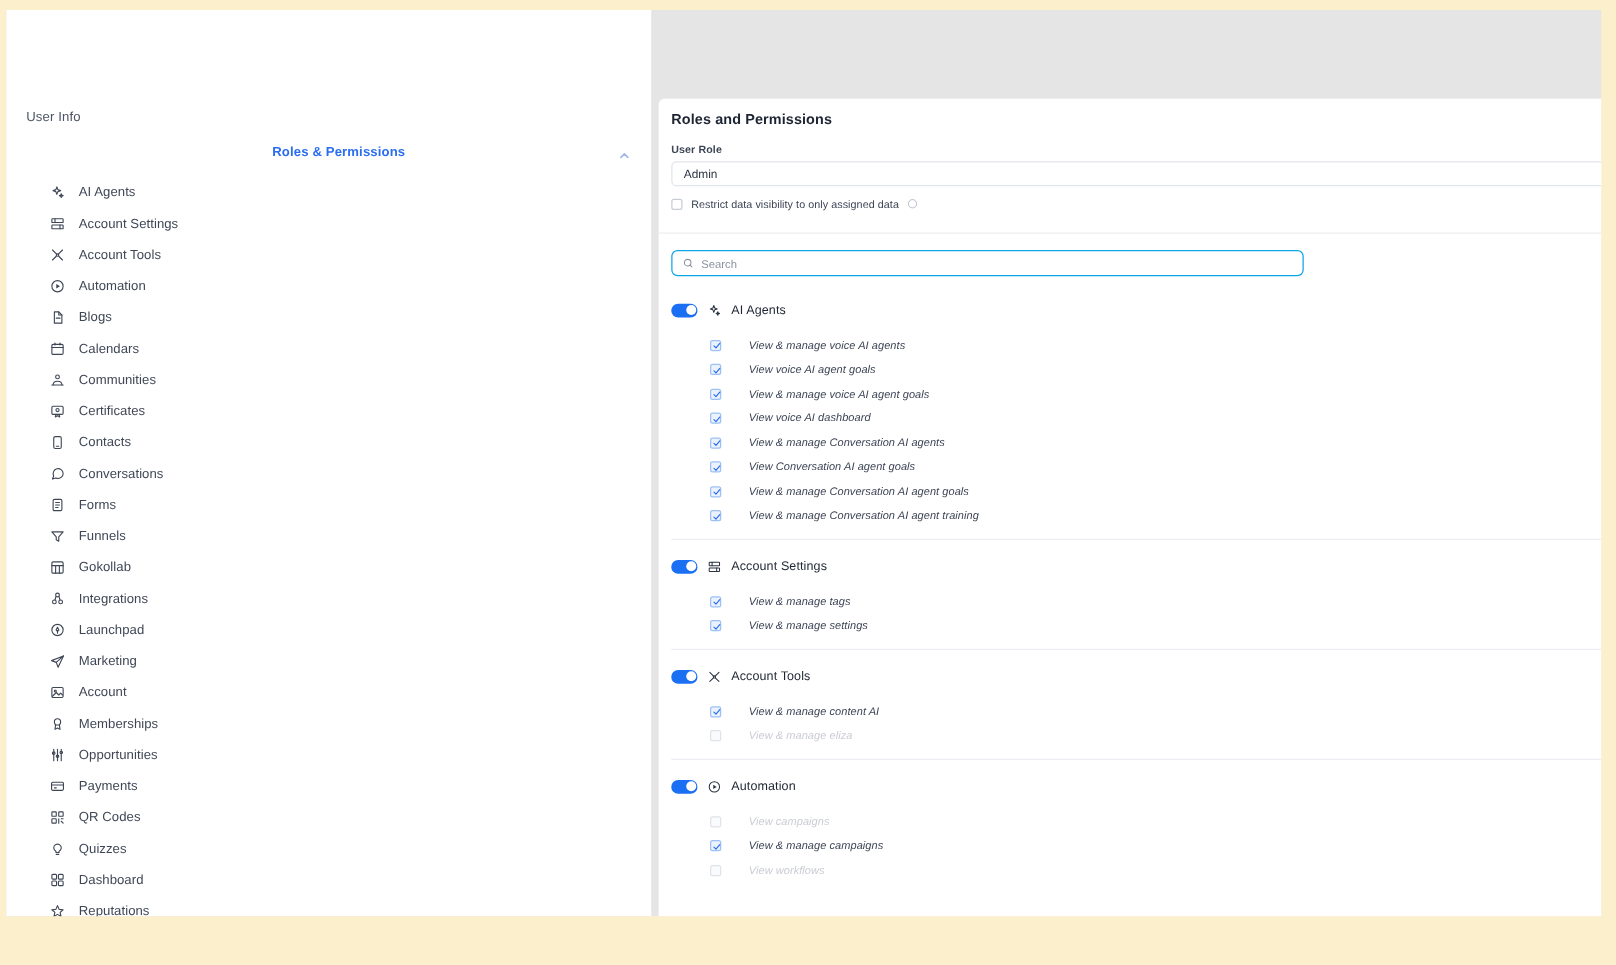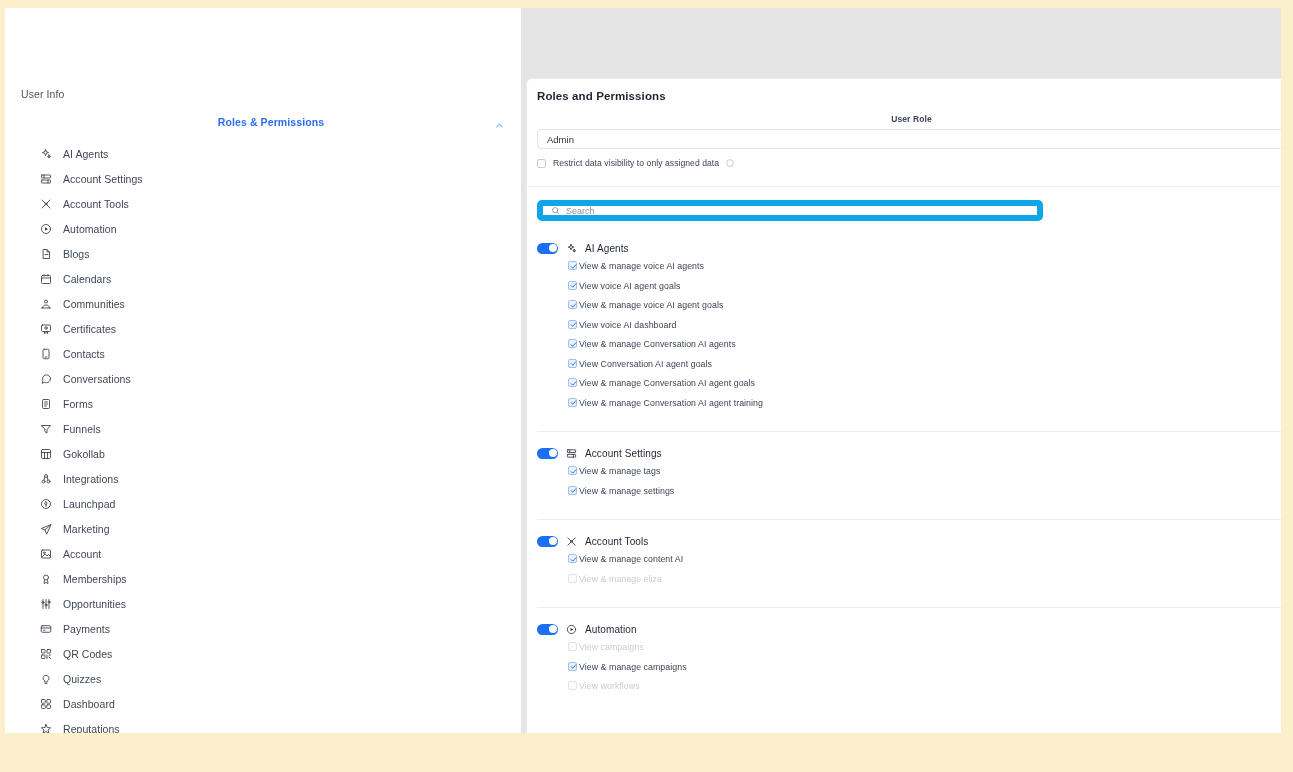--- a/index.html
+++ b/index.html
@@ -87,21 +87,20 @@
     font-weight: 700;
     color: #1d2433;
     letter-spacing: .1px;
   }
   .field-label {
     margin-top: 12px;
     font-size: 8.5px;
     font-weight: 700;
     color: #3d4657;
     letter-spacing: .1px;
-    text-align: center;
   }
   .role-input {
     margin-top: 5px;
     height: 20px;
     width: 780px;
     border: 1px solid #e2e5ea;
     border-radius: 4px;
     display: flex;
     align-items: center;
     padding-left: 9px;
@@ -138,21 +137,21 @@
     margin: 16px 0 0 -10px;
     width: 760px;
     height: 1px;
     background: #eceef1;
   }
 
   .search-box {
     margin-top: 13px;
     width: 506px;
     height: 21px;
-    border: 6px solid #0ea5e9;
+    border: 1px solid #0ea5e9;
     border-radius: 5px;
     display: flex;
     align-items: center;
     gap: 6px;
     padding-left: 8px;
     background: #fff;
   }
   .search-box .sico { width: 9px; height: 9px; color: #8b919d; }
   .search-box .sico svg { display: block; width: 9px; height: 9px; }
   .search-ph { font-size: 9px; color: #8b919d; }
@@ -186,24 +185,25 @@
   .group-ico { width: 11px; height: 11px; color: #2b3342; flex: 0 0 11px; }
   .group-ico svg { display: block; width: 11px; height: 11px; }
   .group-name {
     font-size: 10px;
     color: #1d2433;
     letter-spacing: .1px;
   }
   .perm-list { margin-top: 6px; }
   .perm {
     display: flex;
-    align-items: flex-start;
-    gap: 2px;
+    align-items: flex-end;
+    gap: 22px;
     height: 19.5px;
     padding-left: 31px;
+    font-style: italic;
   }
   .perm .box {
     width: 9px; height: 9px;
     border-radius: 2px;
     flex: 0 0 9px;
     position: relative;
     border: 1px solid #9dc0f5;
     background: #eaf2fe;
   }
   .perm .box svg { position: absolute; left: 0.5px; top: 0.5px; width: 7px; height: 7px; color: #2a6ef0; display: block; }

